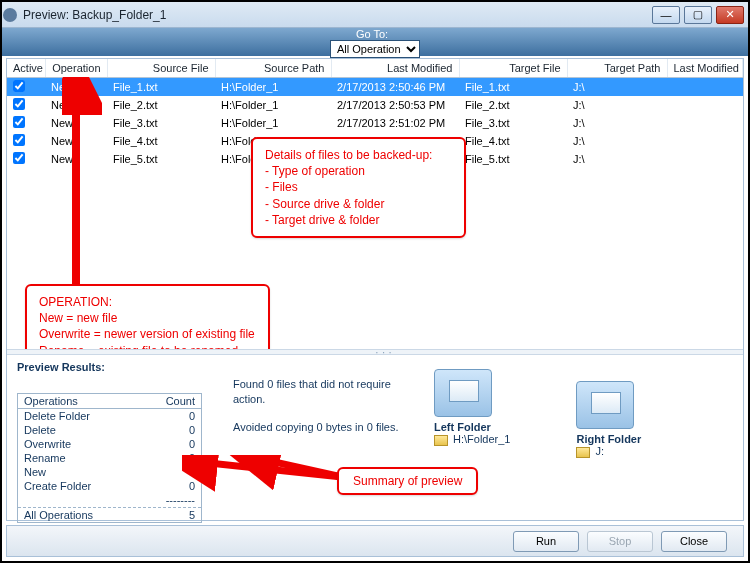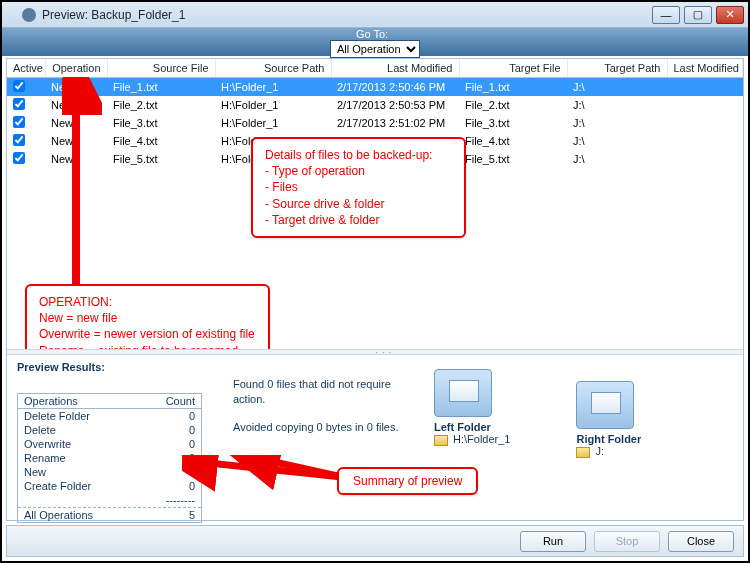--- a/index.html
+++ b/index.html
@@ -1,18 +1,18 @@
 <!DOCTYPE html>
 <html><head>
 <meta charset="utf-8">
 <style>
 * { box-sizing: border-box; margin: 0; padding: 0; }
 body { font-family: "Segoe UI", Tahoma, sans-serif; font-size: 11px; background: #000; width: 750px; height: 563px; overflow: hidden; }
 .window { width: 750px; height: 563px; background: #fff; border: 2px solid #000; position: relative; }
-.titlebar { height: 26px; background: linear-gradient(#dfeaf4, #c9dbee); display: flex; align-items: center; padding-left: 20px; border-bottom: 1px solid #9db6d0; }
+.titlebar { height: 26px; background: linear-gradient(#dfeaf4, #c9dbee); display: flex; align-items: center; padding-left: 1px; border-bottom: 1px solid #9db6d0; }
 .titlebar .ticon { width: 14px; height: 14px; border-radius: 50%; background: #5b7b9e; margin-right: 6px; }
 .titlebar .title { color: #1b2530; font-size: 12px; flex: 1; }
 .winbtns { display: flex; gap: 4px; margin-right: 4px; }
 .winbtn { width: 28px; height: 18px; border: 1px solid #5a7799; border-radius: 2px; display: flex; align-items: center; justify-content: center; font-size: 11px; background: linear-gradient(#e8f1fb,#c4d9ef); cursor: pointer; }
 .winbtn.close { background: linear-gradient(#e07a6c,#c53a24); color: #fff; border-color: #8a2314; }
 .toolbar { height: 28px; background: linear-gradient(#7ea8cf,#3d6f9f); display: flex; align-items: center; padding: 0 10px; color: #fff; flex-direction: column; }
 .toolbar label { font-size: 11px; margin-right: 6px; }
 .toolbar select { font-size: 11px; background: #fff; color: #000; border: 1px solid #2a5178; padding: 1px 2px; width: 90px; }
 .brand { margin-left: auto; font-size: 22px; color: #d8e8f6; letter-spacing: 0.5px; font-weight: 300; }
 .main { position: absolute; top: 56px; left: 4px; right: 4px; bottom: 40px; border: 1px solid #a9c0d8; background: #fff; display: flex; flex-direction: column; }
@@ -31,21 +31,21 @@
 .opsbox .hdr { border-bottom: 1px solid #9fb6cc; font-weight: 400; }
 .opsbox .ftr { border-top: 1px dashed #9fb6cc; }
 .opsbox .lbl { flex: 1; }
 .opsbox .cnt { width: 40px; text-align: right; }
 .summary { color: #14365c; font-size: 11px; line-height: 1.4; padding-top: 2px; }
 .foldericon { width: 58px; height: 48px; background: linear-gradient(#cfe6fa,#9ac2e6); border: 1px solid #6f9bc2; border-radius: 4px; position: relative; margin-bottom: 4px; }
 .foldericon::after { content:""; position:absolute; left:14px; top:10px; width:28px; height:20px; background: linear-gradient(#fff,#dceaf6); border:1px solid #6f9bc2; }
 .folderblk { color: #14365c; }
 .folderblk .name { font-weight: 700; font-size: 11px; }
 .smallfolder { display: inline-block; width: 14px; height: 11px; background: linear-gradient(#ffe89a,#e8c44e); border: 1px solid #b8942a; vertical-align: middle; margin-right: 5px; }
-.bottombar { position: absolute; bottom: 4px; left: 4px; right: 4px; height: 32px; background: linear-gradient(#f3f6fa,#dbe5ef); border: 1px solid #a9c0d8; display: flex; align-items: center; justify-content: flex-end; padding: 0 9px; gap: 8px; }
+.bottombar { position: absolute; bottom: 4px; left: 4px; right: 4px; height: 32px; background: linear-gradient(#f3f6fa,#dbe5ef); border: 1px solid #a9c0d8; display: flex; align-items: center; justify-content: flex-end; padding: 0 16px; gap: 8px; }
 .btn { min-width: 66px; height: 21px; background: linear-gradient(#fbfdff,#e1e9f2); border: 1px solid #7f9ab5; border-radius: 3px; font-size: 11px; cursor: pointer; }
 .btn[disabled] { color: #9aa6b2; border-color: #b9c6d3; cursor: default; }
 .callout { position: absolute; background: #fff; border: 2px solid #e00; border-radius: 6px; padding: 8px 12px; color: #e00; font-size: 12px; line-height: 1.35; z-index: 10; box-shadow: 0 1px 2px rgba(0,0,0,0.15); }
 .arrow { position:absolute; z-index: 8; }
 </style>
 </head>
 <body>
 
 <div class="window">
 

